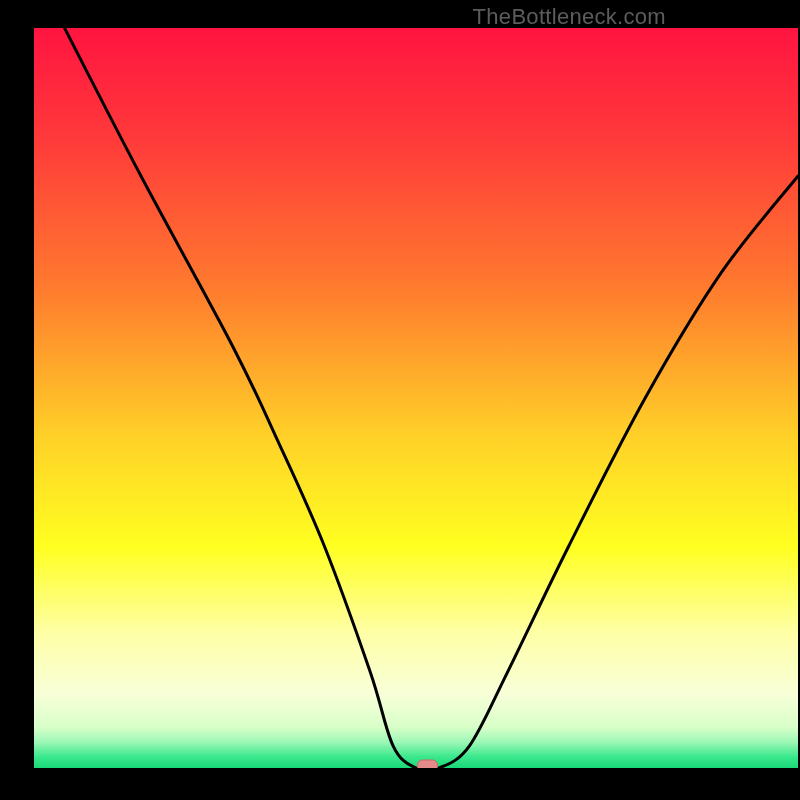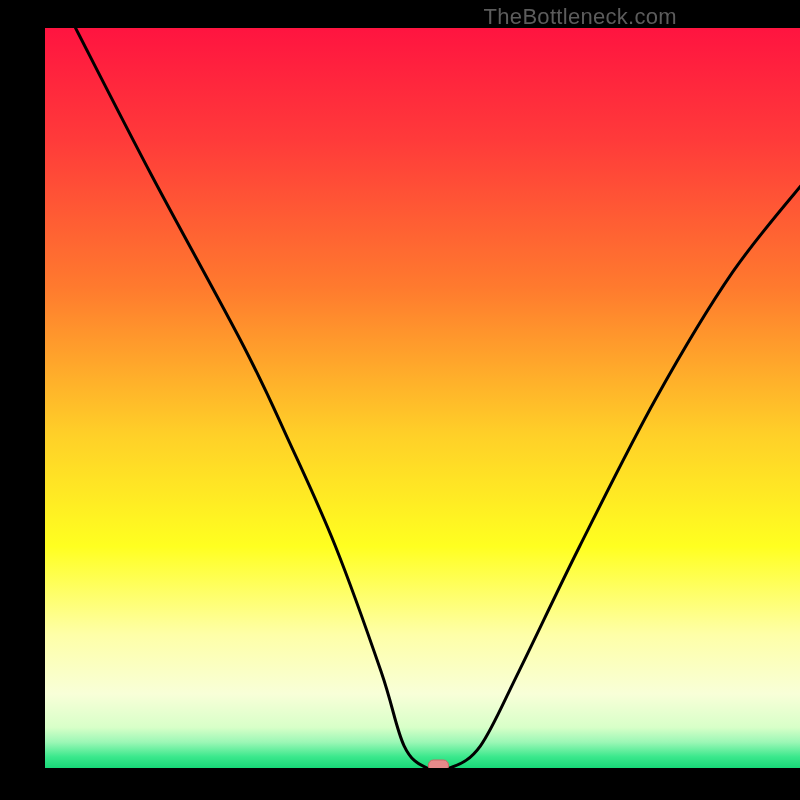--- a/index.html
+++ b/index.html
@@ -9,21 +9,20 @@
     height: 800px;
     background: #000;
     overflow: hidden;
     font-family: Arial, Helvetica, sans-serif;
   }
   .frame {
     position: relative;
     width: 676px;
     height: 800px;
     background: #000;
-    margin-left: 11px;
   }
   .watermark {
     position: absolute;
     top: 4px;
     right: 10px;
     color: #5c5c5c;
     font-size: 22px;
     font-weight: 500;
     letter-spacing: 0.3px;
     z-index: 5;

